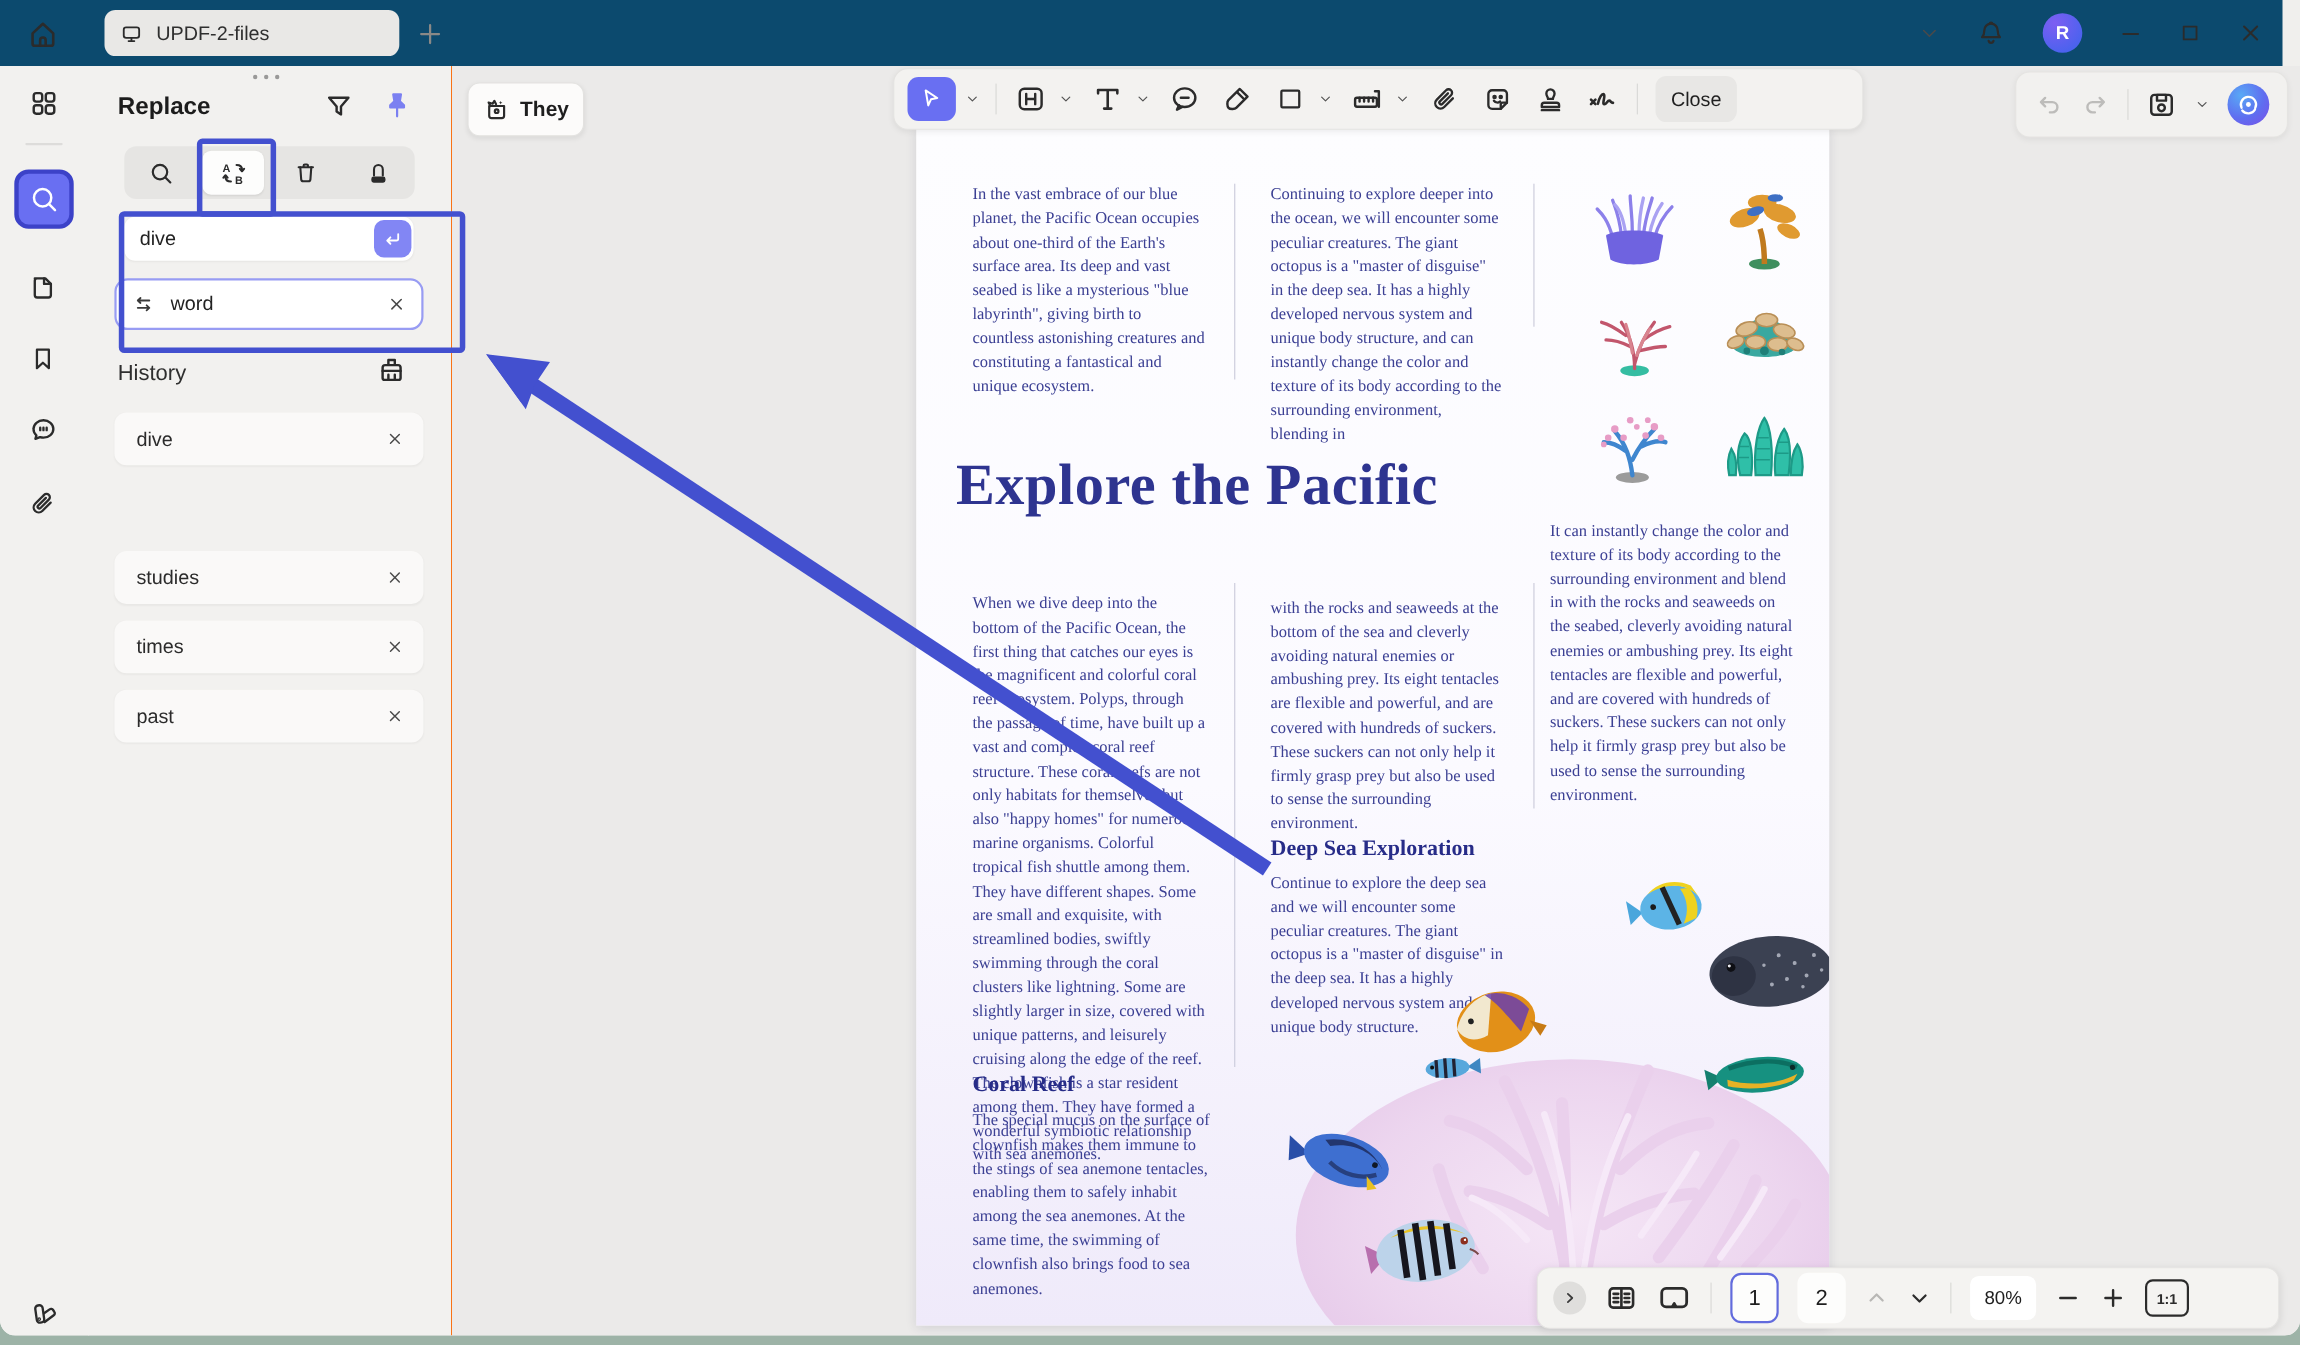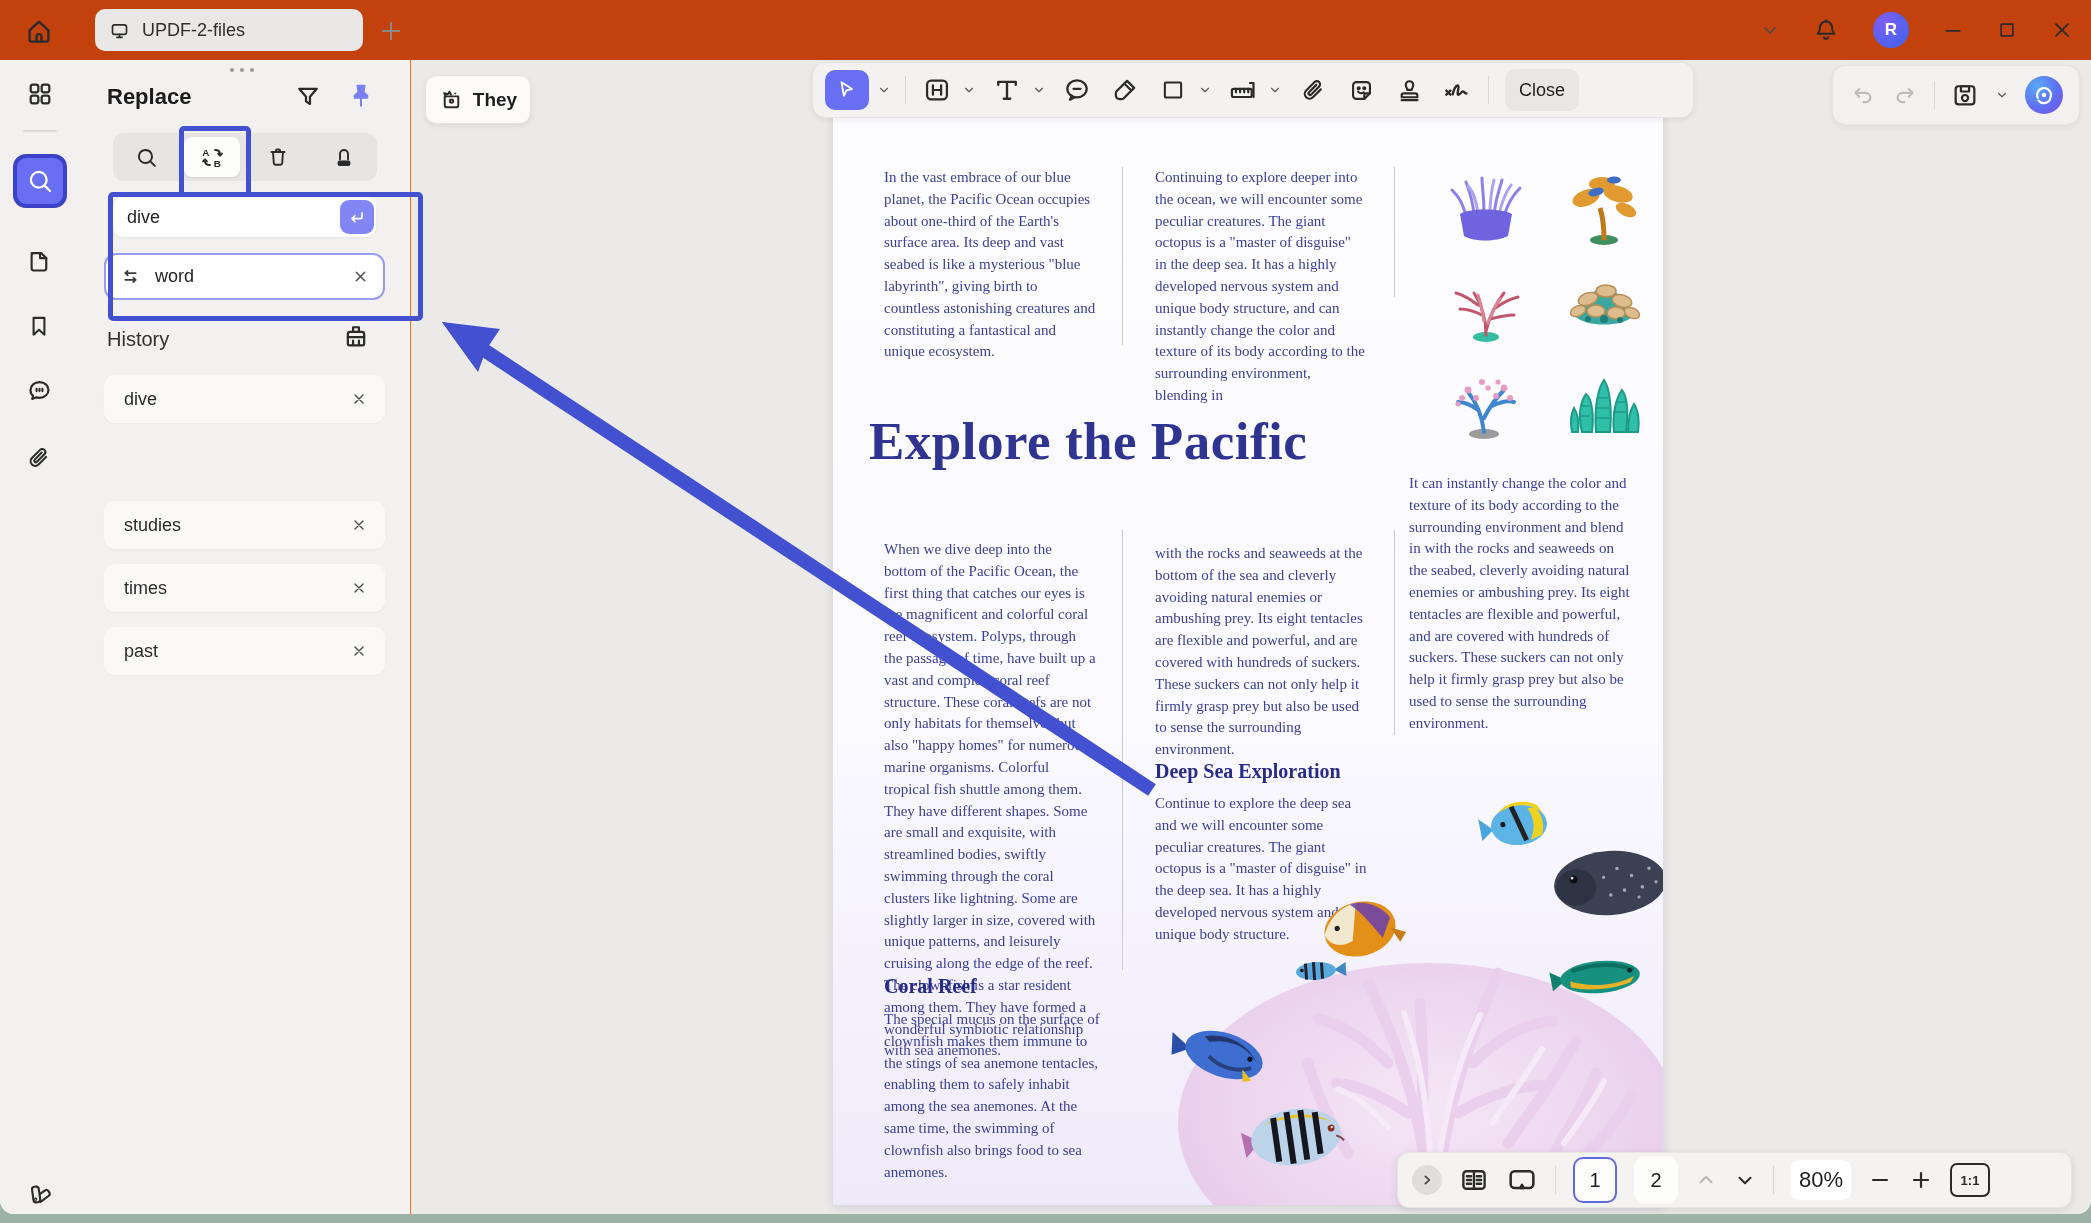--- a/index.html
+++ b/index.html
@@ -8,21 +8,21 @@
     background:#9db3a7;
     font-family:"Liberation Sans", sans-serif;
     position:relative;overflow:hidden;
     -webkit-font-smoothing:antialiased;
   }
   .stage{position:absolute;left:0;top:0;width:2091px;height:1214px;
     background:#f0efed;border-radius:0 0 14px 14px;overflow:hidden;}
   svg.ic{fill:none;stroke:#2b2b2b;stroke-width:1.9;stroke-linecap:round;stroke-linejoin:round;display:block;}
   .abs{position:absolute;}
   
-  .titlebar{position:absolute;left:0;top:0;right:0;height:60px;background:#c2410c;border-bottom:1px solid #ecebe9;padding-left:16px;}
+  .titlebar{position:absolute;left:0;top:0;right:16px;height:60px;background:#0c4a6e;border-bottom:1px solid #ecebe9;padding-left:16px;}
   .home-btn{position:absolute;left:24px;top:16px;width:30px;height:30px;}
   .tab{position:absolute;left:95px;top:9px;width:268px;height:42px;background:#e9e8e6;border-radius:10px;
     display:flex;align-items:center;gap:12px;padding:0 14px;box-sizing:border-box;}
   .tab-label{font-size:18px;color:#2f2f2f;}
   .plus-btn{position:absolute;left:378px;top:18px;width:26px;height:26px;color:#8a8987;}
   .tb-right{position:absolute;right:18px;top:0;height:60px;display:flex;align-items:center;gap:34px;}
   .avatar{width:36px;height:36px;border-radius:50%;background:radial-gradient(circle at 30% 25%,#7d5ef2,#4b62ee 75%);
     color:#fff;font-weight:700;font-size:17px;display:flex;align-items:center;justify-content:center;}
   
   .rail{position:absolute;left:0;top:60px;bottom:0;width:80px;background:#f2f1ef;border-right:1px solid #e7e6e4;}
@@ -87,21 +87,21 @@
     display:flex;align-items:center;justify-content:center;}
   
   .bottombar{position:absolute;left:1397px;top:1152px;width:675px;height:56px;background:#f4f3f1;border:1px solid #e6e5e3;
     border-radius:12px;display:flex;align-items:center;padding:0 14px;box-sizing:border-box;gap:17px;
     box-shadow:0 2px 8px rgba(0,0,0,.10);z-index:40;}
   .bb-circle{width:30px;height:30px;border-radius:50%;background:#dfdedc;display:flex;align-items:center;justify-content:center;}
   .pagebox{width:44px;height:46px;border-radius:10px;background:#fdfdfc;display:flex;align-items:center;justify-content:center;
     font-size:20px;color:#1e1e1e;}
   .pagebox.cur{border:2.5px solid #626bdd;box-sizing:border-box;}
   .zoombox{width:60px;height:40px;border-radius:8px;background:#fff;display:flex;align-items:center;justify-content:center;
-    font-size:22px;color:#1e1e1e;}
+    font-size:17px;color:#1e1e1e;}
   .one2one{width:36px;height:30px;border:2.4px solid #2b2b2b;border-radius:7px;display:flex;align-items:center;justify-content:center;
     font-size:13px;font-weight:700;color:#2b2b2b;}
   
   .anno-box{position:absolute;border:5px solid #4350cf;border-radius:5px;z-index:60;pointer-events:none;}
   .anno-svg{position:absolute;inset:0;z-index:60;pointer-events:none;}
 </style>
 </head>
 <body>
 
 <div class="stage">

